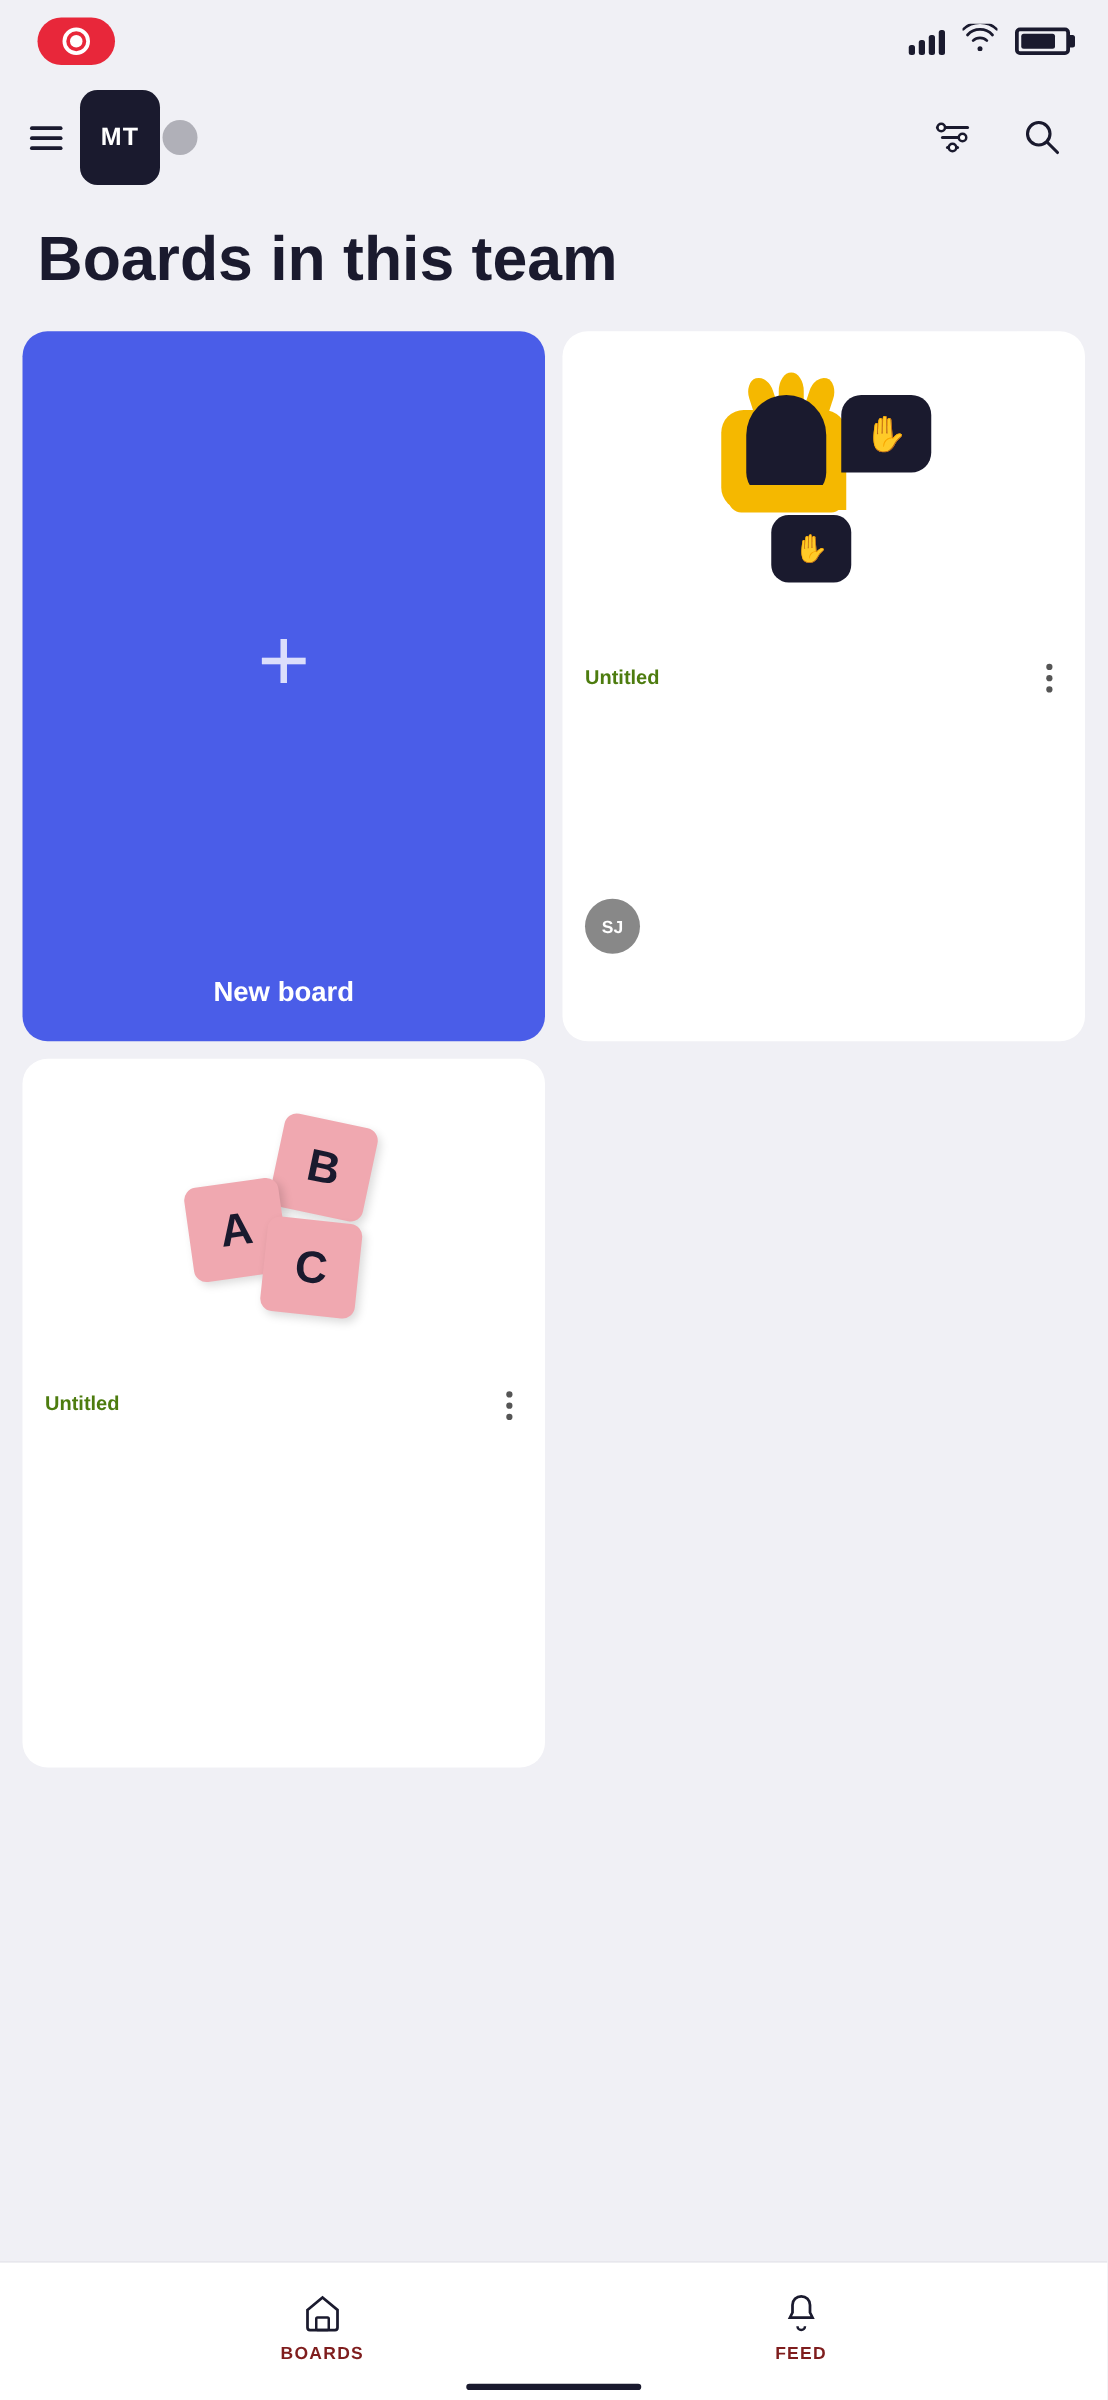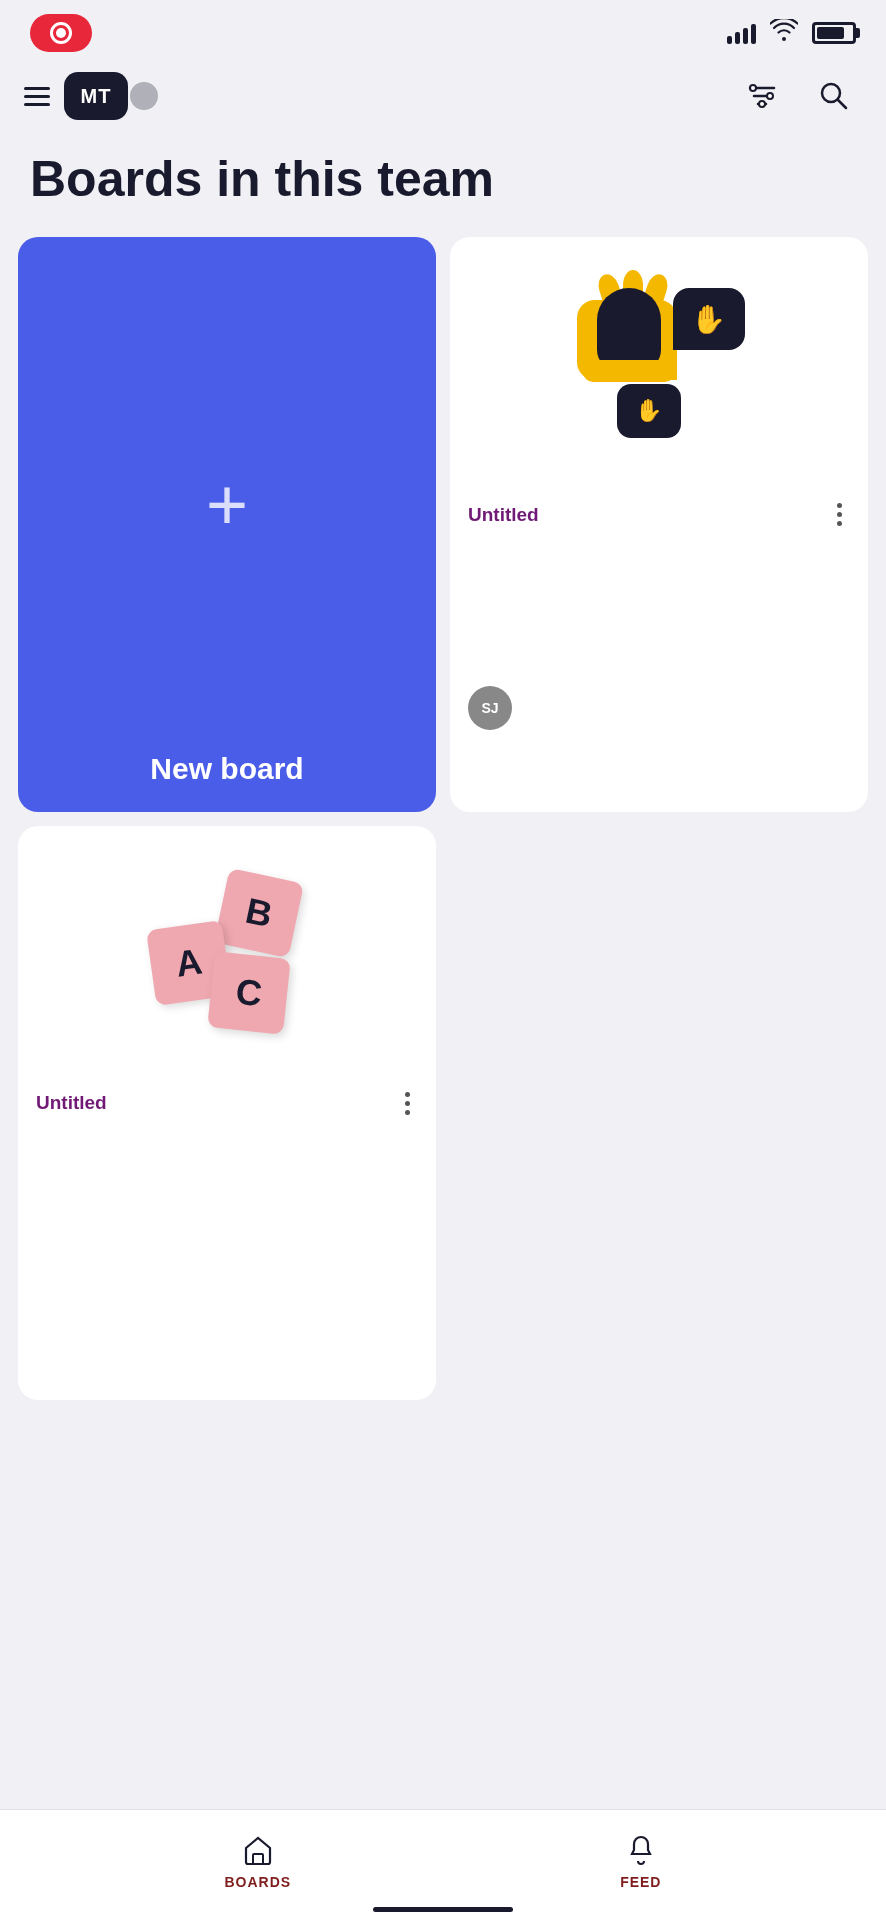--- a/index.html
+++ b/index.html
@@ -129,21 +129,21 @@
       height: 3px;
       background: #1a1a2e;
       border-radius: 2px;
     }
     .avatar-mt {
       background: #1a1a2e;
       color: white;
       font-size: 20px;
       font-weight: 700;
       width: 64px;
-      height: 48px;
+      height: 76px;
       border-radius: 14px;
       display: flex;
       align-items: center;
       justify-content: center;
       letter-spacing: 1px;
     }
     .avatar-small-gray {
       background: #b0b0b8;
       width: 28px;
       height: 28px;
@@ -215,21 +215,21 @@
       line-height: 1;
       margin-bottom: 40px;
     }
     .new-board-label {
       position: absolute;
       bottom: 26px;
       left: 0;
       right: 0;
       text-align: center;
       color: white;
-      font-size: 30px;
+      font-size: 22px;
       font-weight: 600;
     }
 
     
     .card-thumbnail {
       height: 250px;
       display: flex;
       align-items: center;
       justify-content: center;
       position: relative;
@@ -237,42 +237,42 @@
     }
 
     
     .card-footer {
       padding: 12px 18px 18px 18px;
       display: flex;
       align-items: center;
       justify-content: space-between;
     }
     .card-footer .board-name {
-      font-size: 19px;
+      font-size: 16px;
       font-weight: 600;
-      color: #701a75;
+      color: #4d7c0f;
     }
     .three-dots {
       display: flex;
       flex-direction: column;
       gap: 4px;
       cursor: pointer;
       padding: 4px 8px;
     }
     .three-dots span {
       width: 5px;
       height: 5px;
       border-radius: 50%;
       background: #555;
     }
 
     
     .card-avatar {
       position: absolute;
-      bottom: 82px;
+      bottom: 70px;
       left: 18px;
       width: 44px;
       height: 44px;
       border-radius: 50%;
       background: #888;
       color: white;
       font-size: 14px;
       font-weight: 700;
       display: flex;
       align-items: center;

